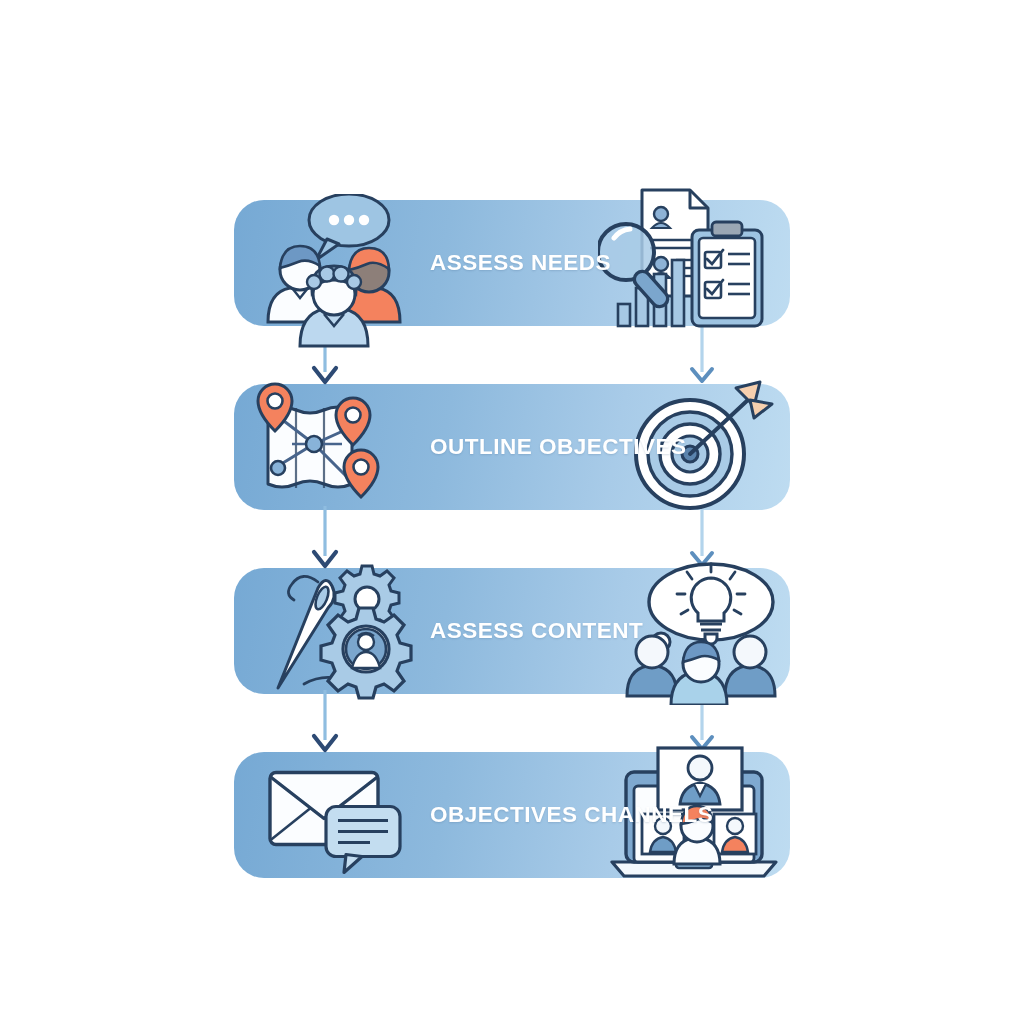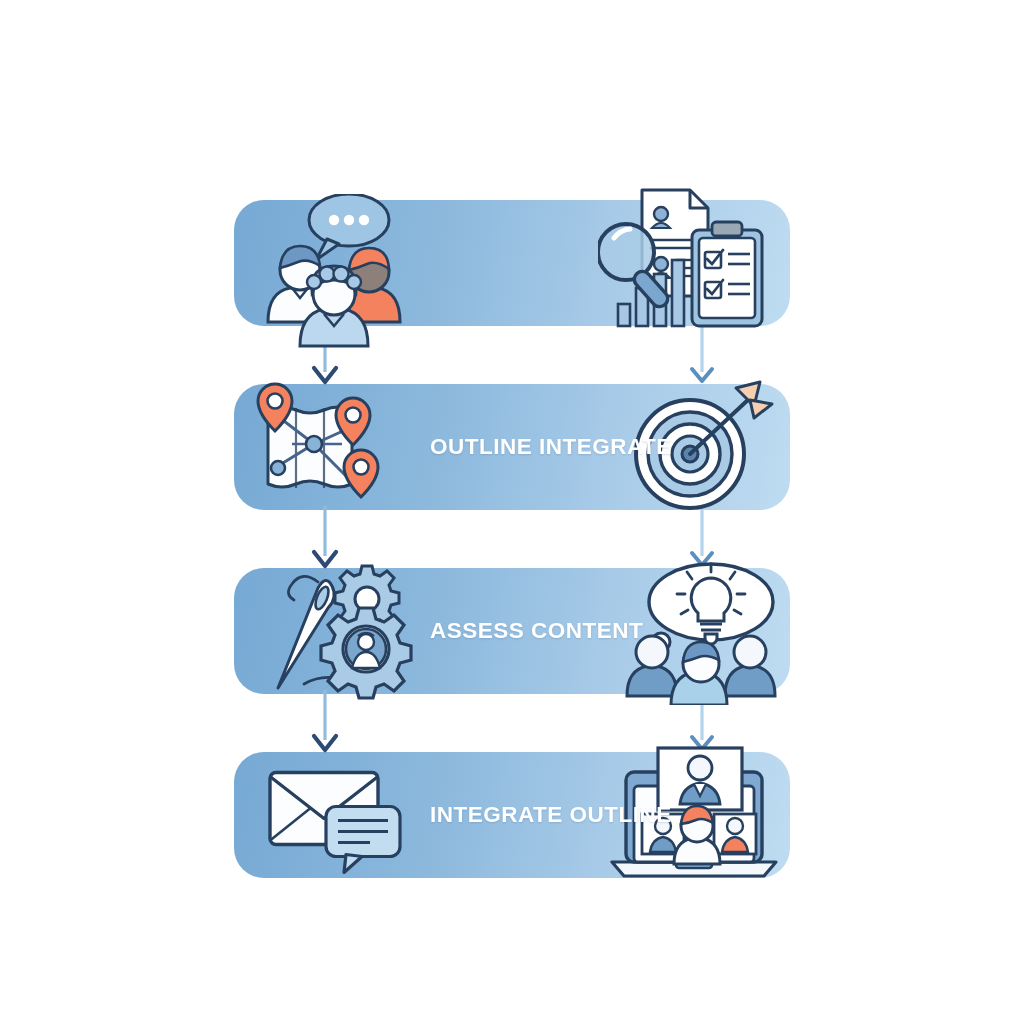--- a/index.html
+++ b/index.html
@@ -141,20 +141,21 @@
         <circle cx="92" cy="100" r="21" fill="#fbfdff" stroke="#27405f" stroke-width="3"></circle>
         <path d="M70 98 q-2 -26 22 -26 q24 0 22 26 q-6 -12 -22 -12 q-16 0 -22 12z" fill="#a8c9e5" stroke="#27405f" stroke-width="2.8"></path>
         <circle cx="72" cy="88" r="7" fill="#a8c9e5" stroke="#27405f" stroke-width="2.4"></circle>
         <circle cx="85" cy="80" r="7.5" fill="#a8c9e5" stroke="#27405f" stroke-width="2.4"></circle>
         <circle cx="99" cy="80" r="7.5" fill="#a8c9e5" stroke="#27405f" stroke-width="2.4"></circle>
         <circle cx="112" cy="88" r="7" fill="#a8c9e5" stroke="#27405f" stroke-width="2.4"></circle>
         <path d="M82 120 l10 12 l10 -12" fill="none" stroke="#27405f" stroke-width="2.6"></path>
       </g>
     </svg>
 
+    <span class="stage-label">ASSESS NEEDS</span>
 
     <svg class="icon-right" width="190" height="160" viewBox="0 0 190 160" style="top:-18px; transform:none;">
 
       <g>
         <path d="M44 8 h48 l18 18 v88 h-66 z" fill="#ffffff" stroke="#27405f" stroke-width="3" stroke-linejoin="round"></path>
         <path d="M92 8 v18 h18" fill="none" stroke="#27405f" stroke-width="3" stroke-linejoin="round"></path>
         <circle cx="63" cy="32" r="7" fill="#8db2d6" stroke="#27405f" stroke-width="2.4"></circle>
         <path d="M54 46 q9 -10 18 0z" fill="#8db2d6" stroke="#27405f" stroke-width="2.2"></path>
         <line x1="52" y1="58" x2="102" y2="58" stroke="#27405f" stroke-width="2.6"></line>
         <line x1="52" y1="66" x2="102" y2="66" stroke="#27405f" stroke-width="2.6"></line>
@@ -216,21 +217,21 @@
       <g>
         <path d="M111 22 a17 17 0 0 1 17 17 q0 13 -17 30 q-17 -17 -17 -30 a17 17 0 0 1 17 -17z" fill="#f4825e" stroke="#27405f" stroke-width="3"></path>
         <circle cx="111" cy="39" r="7.5" fill="#ffffff" stroke="#27405f" stroke-width="2.6"></circle>
       </g>
       <g>
         <path d="M119 74 a17 17 0 0 1 17 17 q0 13 -17 30 q-17 -17 -17 -30 a17 17 0 0 1 17 -17z" fill="#f4825e" stroke="#27405f" stroke-width="3"></path>
         <circle cx="119" cy="91" r="7.5" fill="#ffffff" stroke="#27405f" stroke-width="2.6"></circle>
       </g>
     </svg>
 
-    <span class="stage-label">OUTLINE INTEGRATE</span>
+    <span class="stage-label">OUTLINE OBJECTIVES</span>
 
     <svg class="icon-right" width="150" height="140" viewBox="0 0 150 140" style="top:-6px; transform:none; right:12px;">
       <circle cx="62" cy="76" r="54" fill="#ffffff" stroke="#27405f" stroke-width="4"></circle>
       <circle cx="62" cy="76" r="42" fill="#a9cbe6" stroke="#27405f" stroke-width="3.4"></circle>
       <circle cx="62" cy="76" r="30" fill="#ffffff" stroke="#27405f" stroke-width="3.4"></circle>
       <circle cx="62" cy="76" r="18" fill="#a9cbe6" stroke="#27405f" stroke-width="3.2"></circle>
       <circle cx="62" cy="76" r="8" fill="#5b84ad" stroke="#27405f" stroke-width="3"></circle>
 
       <line x1="62" y1="76" x2="122" y2="20" stroke="#27405f" stroke-width="4" stroke-linecap="round"></line>
 
@@ -317,21 +318,21 @@
 
       <g>
         <rect x="66" y="54" width="74" height="50" rx="10" fill="#c3ddf0" stroke="#27405f" stroke-width="3.2"></rect>
         <path d="M86 102 L84 120 L102 104 Z" fill="#c3ddf0" stroke="#27405f" stroke-width="3.2" stroke-linejoin="round"></path>
         <line x1="78" y1="68" x2="128" y2="68" stroke="#27405f" stroke-width="2.8"></line>
         <line x1="78" y1="79" x2="128" y2="79" stroke="#27405f" stroke-width="2.8"></line>
         <line x1="78" y1="90" x2="110" y2="90" stroke="#27405f" stroke-width="2.8"></line>
       </g>
     </svg>
 
-    <span class="stage-label">INTEGRATE OUTLINE</span>
+    <span class="stage-label">OBJECTIVES CHANNELS</span>
 
     <svg class="icon-right" width="180" height="145" viewBox="0 0 180 145" style="top:-8px; transform:none; right:6px;">
 
       <path d="M8 118 h164 l-12 14 h-140 z" fill="#f4f9fd" stroke="#27405f" stroke-width="3.2" stroke-linejoin="round"></path>
       <rect x="72" y="116" width="36" height="8" rx="3" fill="#8db7da" stroke="#27405f" stroke-width="2.6"></rect>
 
       <rect x="22" y="28" width="136" height="90" rx="8" fill="#7fa9d0" stroke="#27405f" stroke-width="3.4"></rect>
       <rect x="30" y="42" width="120" height="76" rx="4" fill="#fbfdff" stroke="#27405f" stroke-width="2.8"></rect>
 
       <rect x="54" y="4" width="84" height="62" fill="#ffffff" stroke="#27405f" stroke-width="3.2"></rect>

